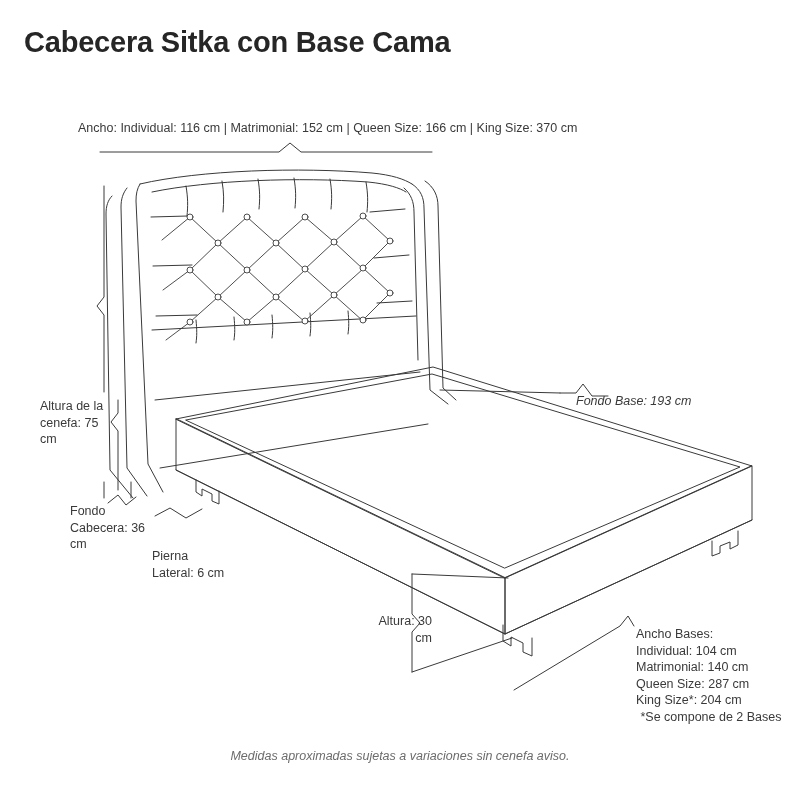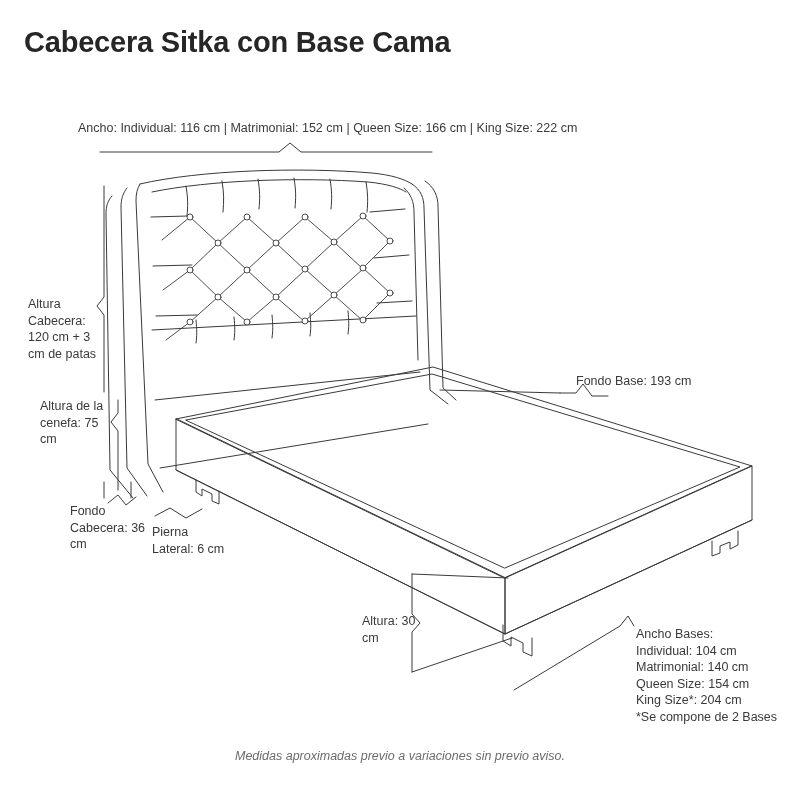--- a/index.html
+++ b/index.html
@@ -63,41 +63,44 @@
     top: 398px;
     width: 70px;
   }
   #label-fondo-cabecera {
     left: 70px;
     top: 503px;
     width: 80px;
   }
   #label-pierna-lateral {
     left: 152px;
-    top: 524px;
+    top: 548px;
     width: 80px;
   }
   #label-fondo-base {
     left: 576px;
-    top: 373px;
+    top: 393px;
+    font-style: italic;
   }
   #label-altura-base {
     left: 362px;
     top: 613px;
     width: 70px;
+    text-align: right;
   }
   #label-ancho-bases {
     left: 636px;
     top: 626px;
     width: 160px;
   }
   #label-nota-bases {
     left: 636px;
     top: 709px;
     width: 150px;
+    text-align: center;
   }
   #footer-note {
     position: absolute;
     left: 0;
     right: 0;
     top: 749px;
     text-align: center;
     font-size: 12.5px;
     font-style: italic;
     color: #6c6c6c;
@@ -253,37 +256,36 @@
         <path d="M412,672 L512,638"></path>
       </g>
 
       <g>
         <path d="M514,690 L620,626 L628,616 L634,626"></path>
       </g>
 
     </g>
   </svg>
 
-  <div class="lbl lbl-nowrap" id="label-ancho-top">Ancho: Individual: 116 cm | Matrimonial: 152 cm | Queen Size: 166 cm | King Size: 222 cm</div>
-
-  <div class="lbl" id="label-altura-cabecera">Altura Cabecera: 120 cm + 3 cm de patas</div>
+  <div class="lbl lbl-nowrap" id="label-ancho-top">Ancho: Individual: 116 cm | Matrimonial: 152 cm | Queen Size: 166 cm | King Size: 370 cm</div>
+
 
   <div class="lbl" id="label-altura-cenefa">Altura de la cenefa: 75 cm</div>
 
   <div class="lbl" id="label-fondo-cabecera">Fondo Cabecera: 36 cm</div>
 
   <div class="lbl" id="label-pierna-lateral">Pierna Lateral: 6 cm</div>
 
   <div class="lbl lbl-nowrap" id="label-fondo-base">Fondo Base: 193 cm</div>
 
   <div class="lbl" id="label-altura-base">Altura: 30 cm</div>
 
   <div class="lbl" id="label-ancho-bases">Ancho Bases:
 Individual: 104 cm
 Matrimonial: 140 cm
-Queen Size: 154 cm
+Queen Size: 287 cm
 King Size*: 204 cm</div>
 
   <div class="lbl" id="label-nota-bases">*Se compone de 2 Bases</div>
 
-  <div id="footer-note">Medidas aproximadas previo a variaciones sin previo aviso.</div>
+  <div id="footer-note">Medidas aproximadas sujetas a variaciones sin cenefa aviso.</div>
 
 </div>
 
 </body></html>

